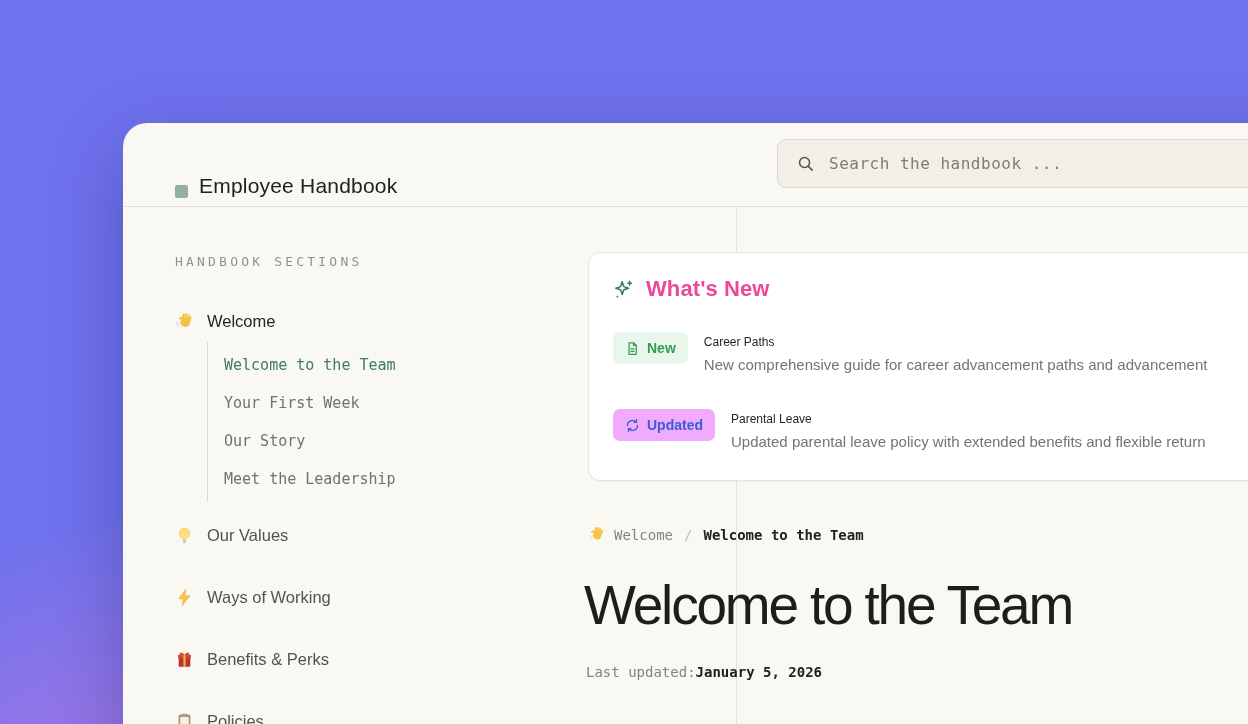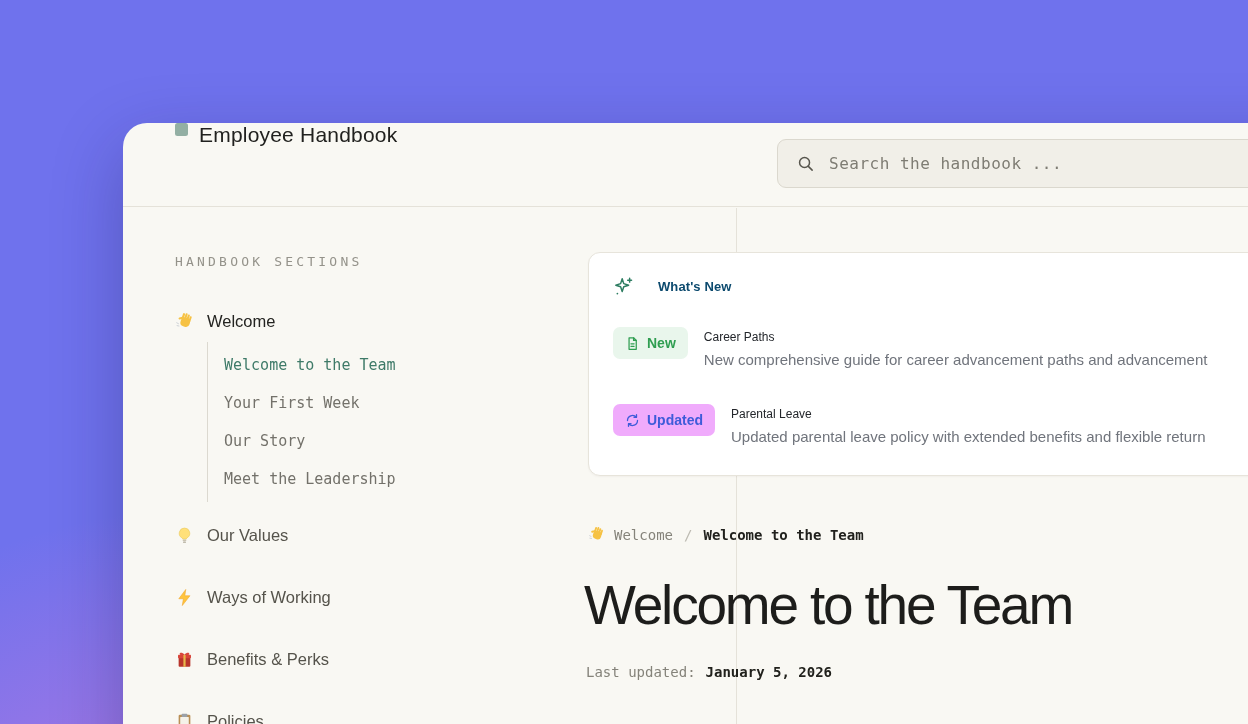--- a/index.html
+++ b/index.html
@@ -21,21 +21,21 @@
     box-shadow:0 24px 70px rgba(28,22,80,.30);
   }
 
   
   .app-header {
     position:absolute; top:0; left:0; right:0; height:84px;
     border-bottom:1px solid #E5E2D9;
   }
   .brand {
     position:absolute; left:52px; top:0; height:75px;
-    display:flex; align-items:flex-start; gap:11px;
+    display:flex; align-items:flex-end; gap:11px;
   }
   .brand-mark { width:13px; height:13px; border-radius:2.5px; background:#93AFA3; }
   .brand-title { font-size:21px; font-weight:500; color:#21211F; letter-spacing:.2px; }
 
   .searchbar {
     position:absolute; left:654px; top:16px; width:580px; height:49px;
     background:#F1EFE8; border:1px solid #DBD8CE; border-radius:9px;
     display:flex; align-items:center; gap:14px; padding:0 18px;
     cursor:text;
   }
@@ -75,21 +75,21 @@
   .sub-item.active { color:#3E7A68; font-weight:500; }
 
   
   .whats-new {
     position:absolute; left:465px; top:129px; width:1000px;
     background:#FFFFFF; border:1px solid #E7E4DB; border-radius:12px;
     padding:23px 24px 30px; overflow:hidden;
     box-shadow:0 1px 2px rgba(40,36,20,.04);
   }
   .wn-header { display:flex; align-items:center; gap:12px; margin-bottom:30px; }
-  .wn-title { font-size:13px; font-weight:700; color:#0c4a6e; letter-spacing:.1px;margin-left:12px; }
+  .wn-title { font-size:22px; font-weight:700; color:#ec4899; letter-spacing:.1px; }
   .wn-item { display:flex; align-items:flex-start; gap:16px; cursor:pointer; }
   .wn-item + .wn-item { margin-top:36px; }
   .badge {
     display:inline-flex; align-items:center; gap:7px; height:29px;
     padding:16px 12px; border-radius:7px;
     font-size:14px; font-weight:600; white-space:nowrap; flex:0 0 auto;
   }
   .badge.new { background:#E9F6EC; color:#2F9E51; }
   .badge.updated { background:#f0abfc; color:#3E5BD9; }
   .wn-item-title { font-size:12px; font-weight:500; color:#23262B; margin:3px 0 7px; white-space:nowrap; }
@@ -109,21 +109,21 @@
   .page-title {
     position:absolute; left:461px; top:452px;
     font-size:55px; font-weight:500; letter-spacing:-2.2px; color:#1D1D1B;
     line-height:1.1; white-space:nowrap;
   }
   .last-updated {
     position:absolute; left:463px; top:541px;
     font-family:"DejaVu Sans Mono", monospace; font-size:14px; color:#85837A;
     white-space:nowrap;
   }
-  .last-updated .value { color:#21211C; font-weight:700; margin-left:10px; }
+  .last-updated .value { color:#21211C; font-weight:700; }
 
   svg { display:block; }
 </style>
 </head>
 <body>
 
 <div class="app-window">
 
   <header class="app-header">
     <div class="brand">

